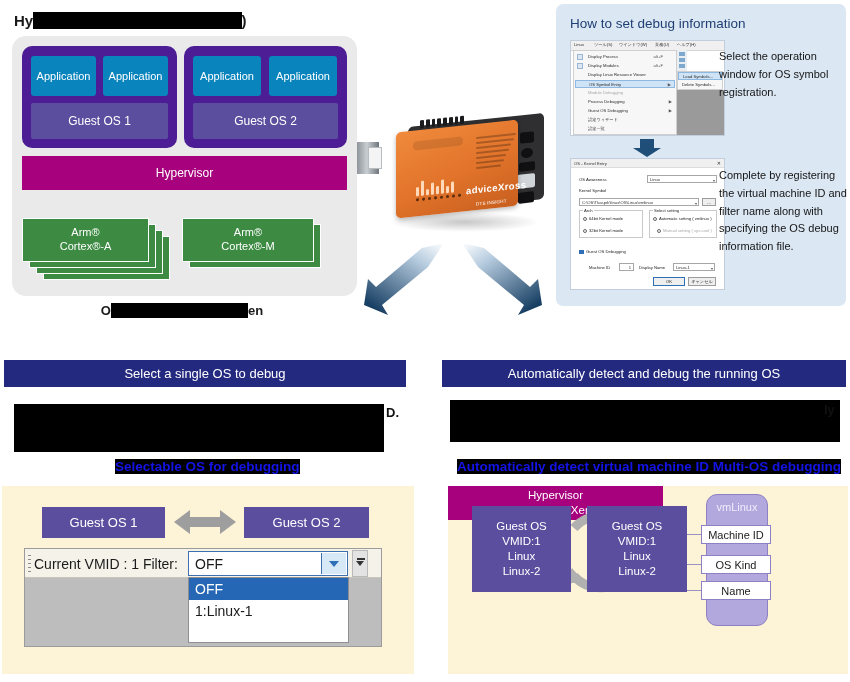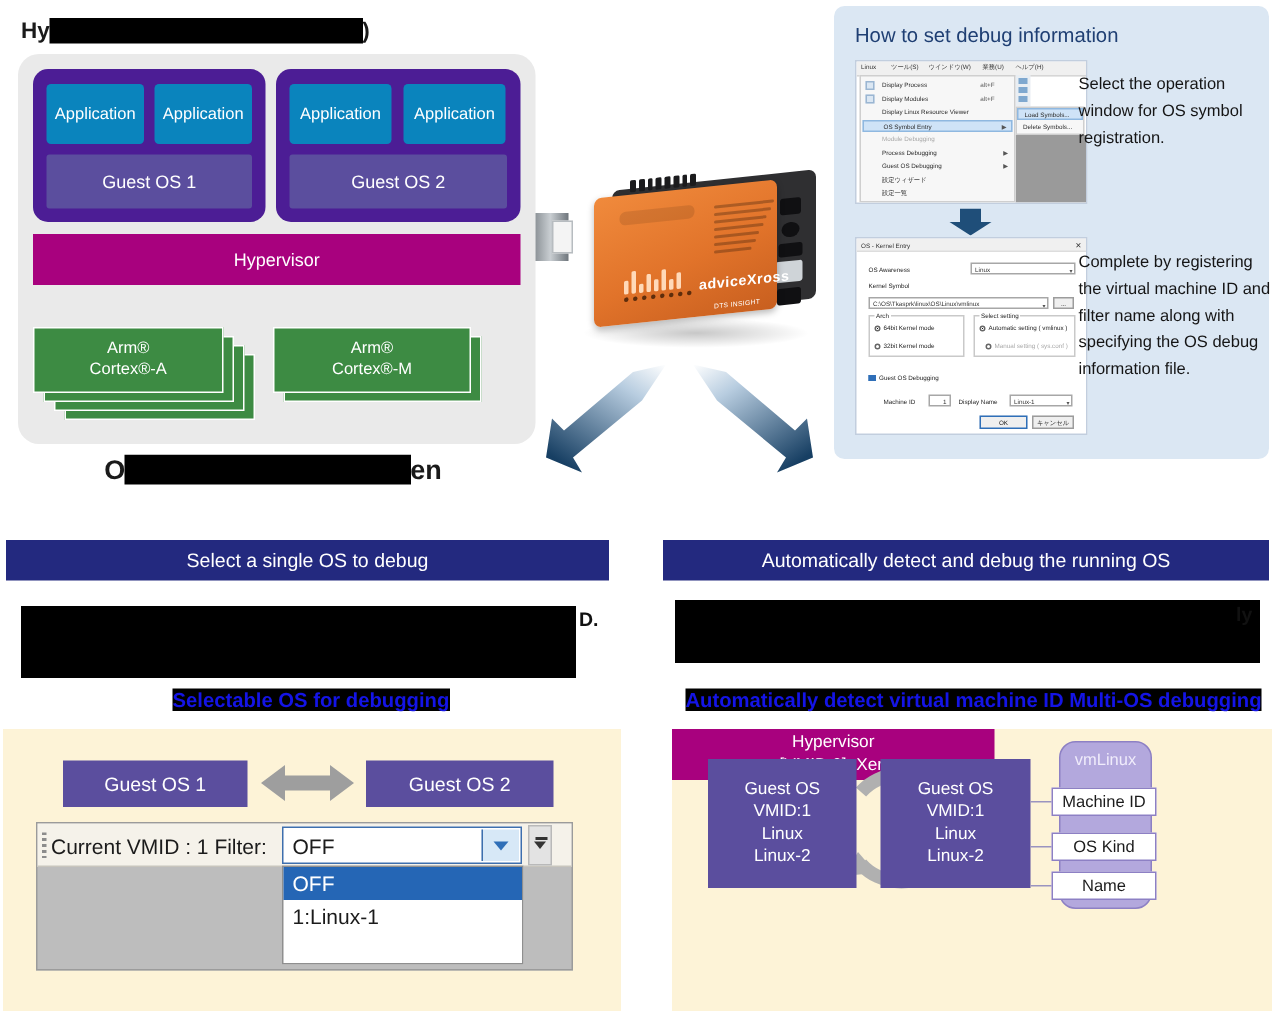--- a/index.html
+++ b/index.html
@@ -7,21 +7,21 @@
     width:850px;height:682px;position:relative;overflow:hidden;
     background:#ffffff;
     font-family:"Liberation Sans", sans-serif;
     -webkit-font-smoothing:antialiased;
   }
   .abs{position:absolute;}
 
   
   #hv-title{left:14px;top:12px;width:300px;height:22px;font-size:15px;font-weight:700;color:#1a1a1a;white-space:nowrap;overflow:hidden;}
   #hv-title .redact{background:#000;color:#000;}
-  #hv-caption{left:52px;top:303px;width:260px;height:22px;font-size:18px;font-weight:700;color:#1a1a1a;white-space:nowrap;text-align:center;overflow:hidden;}
+  #hv-caption{left:52px;top:303px;width:260px;height:22px;font-size:13px;font-weight:700;color:#1a1a1a;white-space:nowrap;text-align:center;overflow:hidden;}
   #hv-caption .redact{background:#000;color:#000;}
 
   #hv-card{left:12px;top:36px;width:345px;height:260px;background:#eaeaea;border-radius:14px;}
   .guest-group{position:absolute;background:#4c1d95;border-radius:10px;}
   #gg1{left:10px;top:10px;width:155px;height:102px;}
   #gg2{left:172px;top:10px;width:163px;height:102px;}
   .appbox{position:absolute;top:10px;height:40px;background:#0a84bd;border-radius:3px;color:#fff;font-size:11px;display:flex;align-items:center;justify-content:center;}
   .osbox{position:absolute;left:9px;right:9px;top:57px;height:36px;background:#5b4e9e;border-radius:2px;color:#fff;font-size:12px;display:flex;align-items:center;justify-content:center;}
   #hv-bar{position:absolute;left:10px;top:120px;width:325px;height:34px;background:#a8017e;color:#fff;font-size:12px;display:flex;align-items:center;justify-content:center;}
   .corebox{position:absolute;background:#3d8b43;color:#fff;font-size:11px;line-height:1.25;display:flex;flex-direction:column;align-items:center;justify-content:center;border:1px solid #fff;box-sizing:border-box;text-align:center;}
@@ -133,21 +133,21 @@
   #dropdown{position:absolute;left:163px;top:28px;width:161px;height:66px;background:#fff;border:1px solid #8f8f8f;box-sizing:border-box;}
   .opt{position:absolute;left:0;right:0;height:22px;font-size:14px;color:#1b1b1b;padding-left:6px;line-height:22px;box-sizing:border-box;}
   .opt.sel{background:#2566b5;color:#fff;}
 
   
   .gbox2{position:absolute;background:#5b4e9e;color:#fff;font-size:11.5px;line-height:1.32;text-align:center;display:flex;flex-direction:column;align-items:center;justify-content:center;}
   #rg1{left:24px;top:20px;width:99px;height:86px;}
   #rg2{left:139px;top:20px;width:100px;height:86px;}
   #rhv{left:24px;top:120px;width:215px;height:34px;background:#a8017e;color:#fff;font-size:11.5px;line-height:1.32;text-align:center;display:flex;flex-direction:column;align-items:center;justify-content:center;}
   #cyc{left:108px;top:8px;width:90px;height:110px;}
-  #vmlinux{left:258px;top:8px;width:62px;height:112px;background:#b3a8dd;border:1px solid #8d80c4;border-radius:11px;box-sizing:border-box;}
+  #vmlinux{left:258px;top:8px;width:62px;height:132px;background:#b3a8dd;border:1px solid #8d80c4;border-radius:11px;box-sizing:border-box;}
   #vmlinux .hdr{position:absolute;left:0;right:0;top:6px;text-align:center;font-size:11px;color:#f0ecfb;}
   .attr{position:absolute;left:-6px;width:70px;height:19px;background:#fff;border:1px solid #8d80c4;box-sizing:border-box;font-size:11px;color:#1b1b1b;display:flex;align-items:center;justify-content:center;}
   .leader{position:absolute;height:1px;background:#9a93c0;}
 </style>
 </head>
 <body>
 
 <div class="abs" id="hv-title"><span>Hy</span><span class="redact">&nbsp;&nbsp;&nbsp;&nbsp;&nbsp;&nbsp;&nbsp;&nbsp;&nbsp;&nbsp;&nbsp;&nbsp;&nbsp;&nbsp;&nbsp;&nbsp;&nbsp;&nbsp;&nbsp;&nbsp;&nbsp;&nbsp;&nbsp;&nbsp;&nbsp;&nbsp;&nbsp;&nbsp;&nbsp;&nbsp;&nbsp;&nbsp;&nbsp;&nbsp;&nbsp;&nbsp;&nbsp;&nbsp;&nbsp;&nbsp;&nbsp;&nbsp;&nbsp;&nbsp;&nbsp;&nbsp;&nbsp;&nbsp;&nbsp;&nbsp;</span><span>)</span></div>
 
 <div class="abs" id="hv-card">

